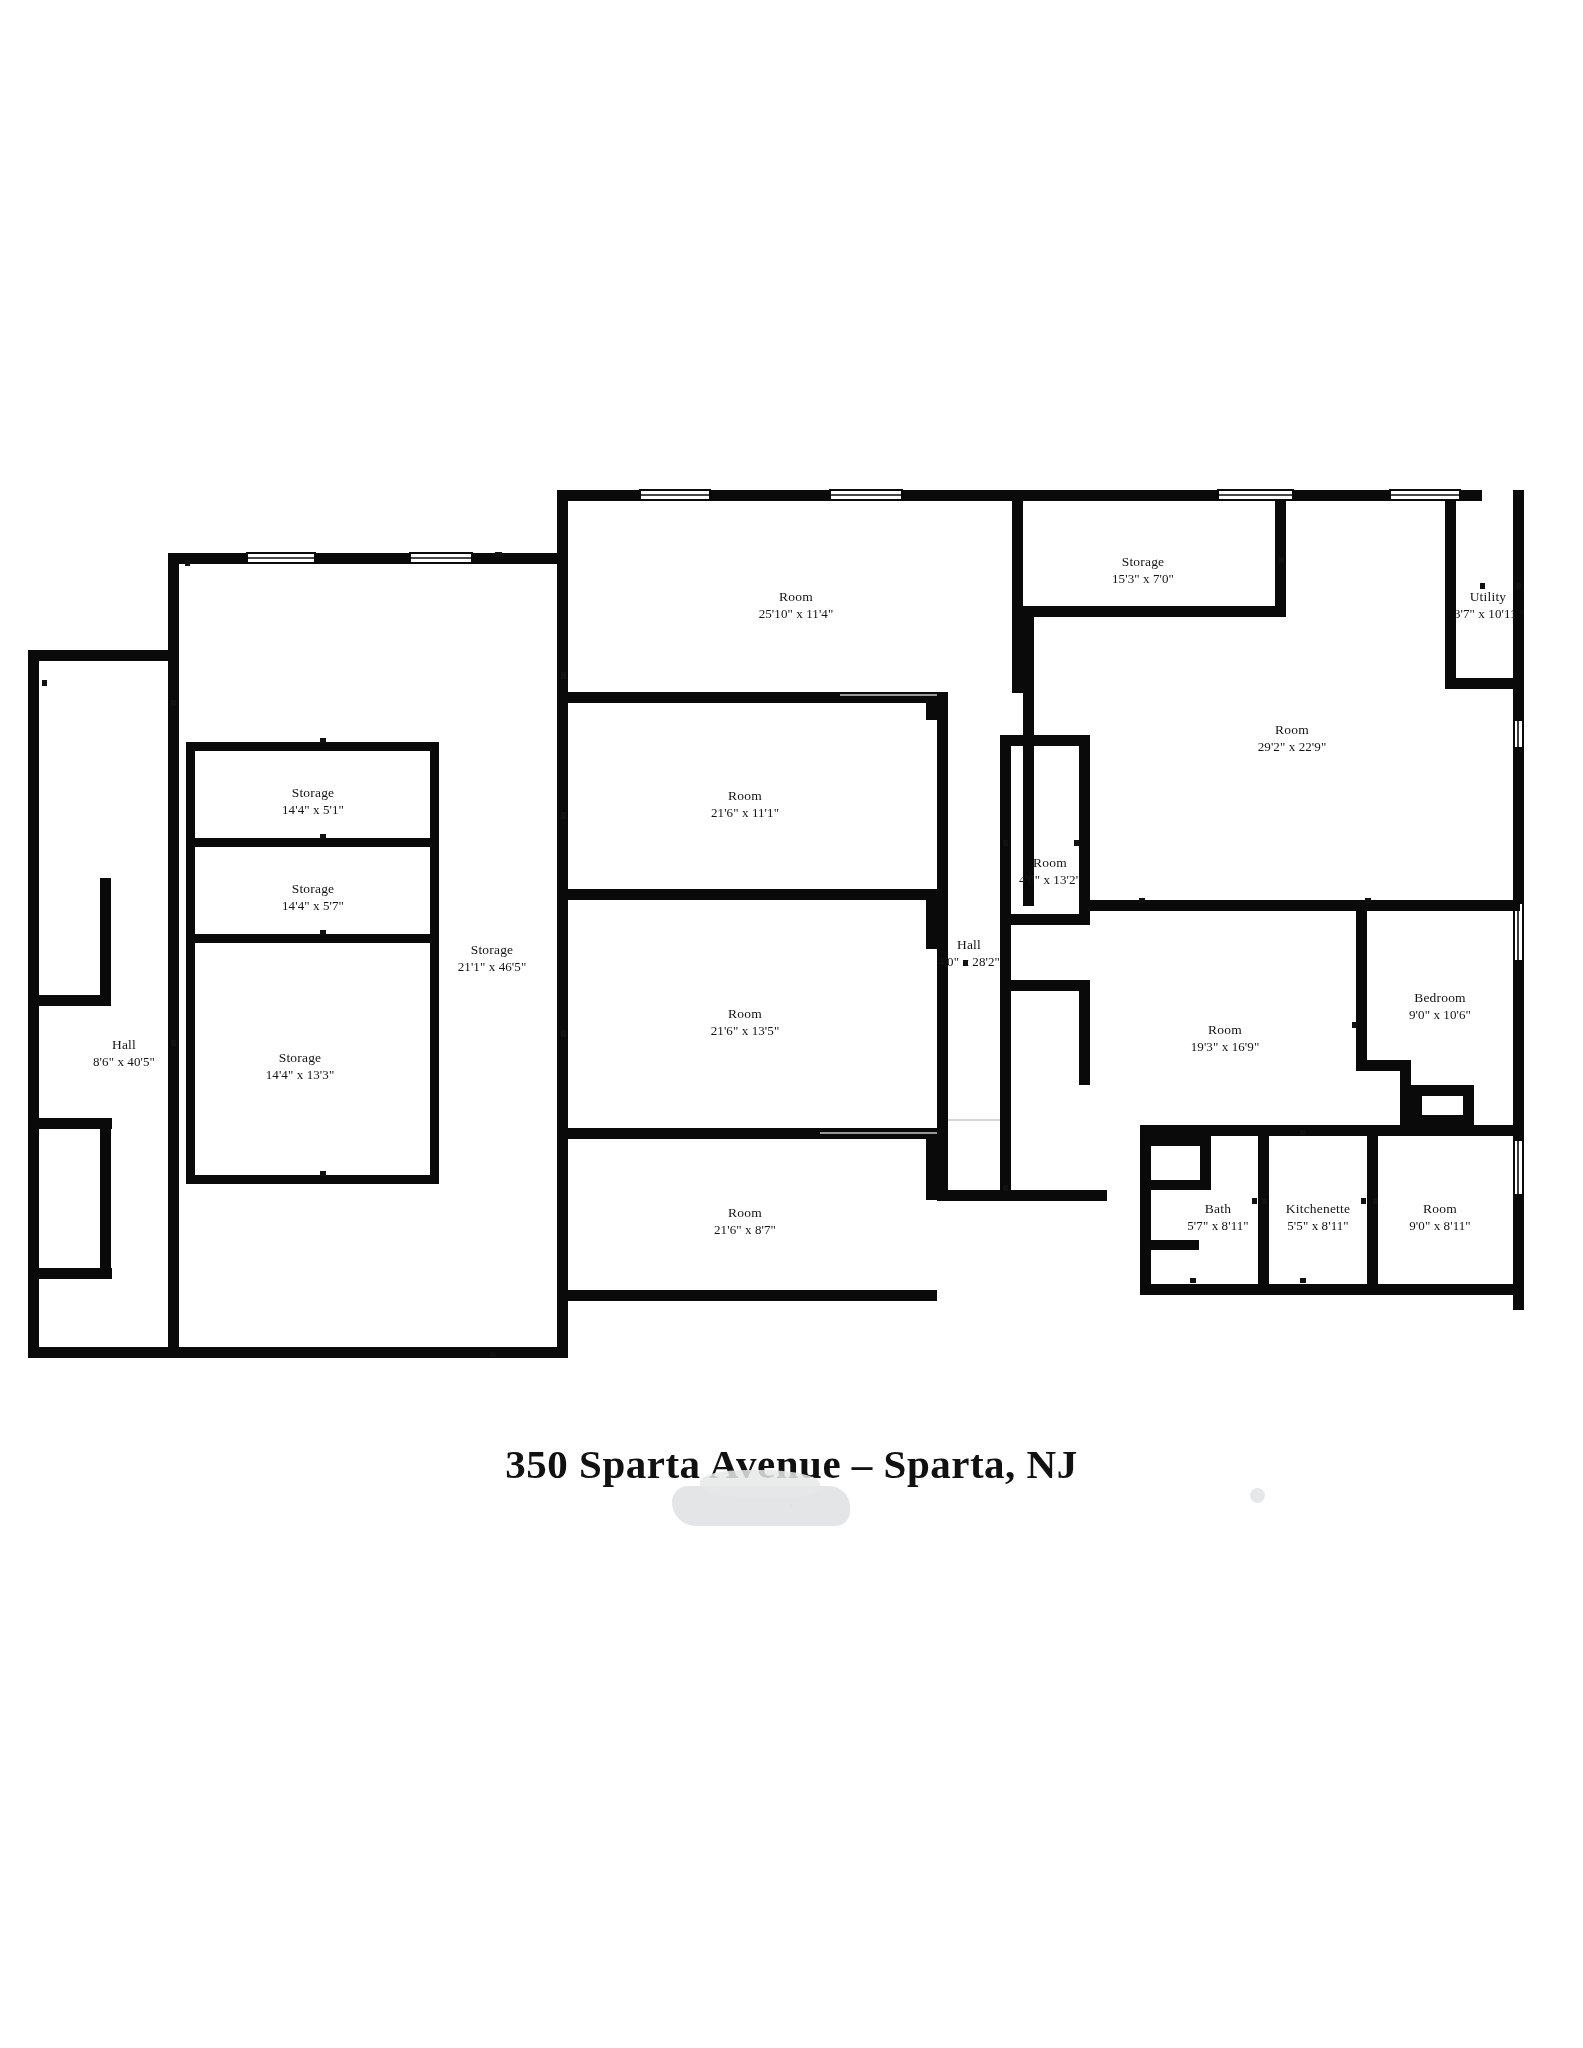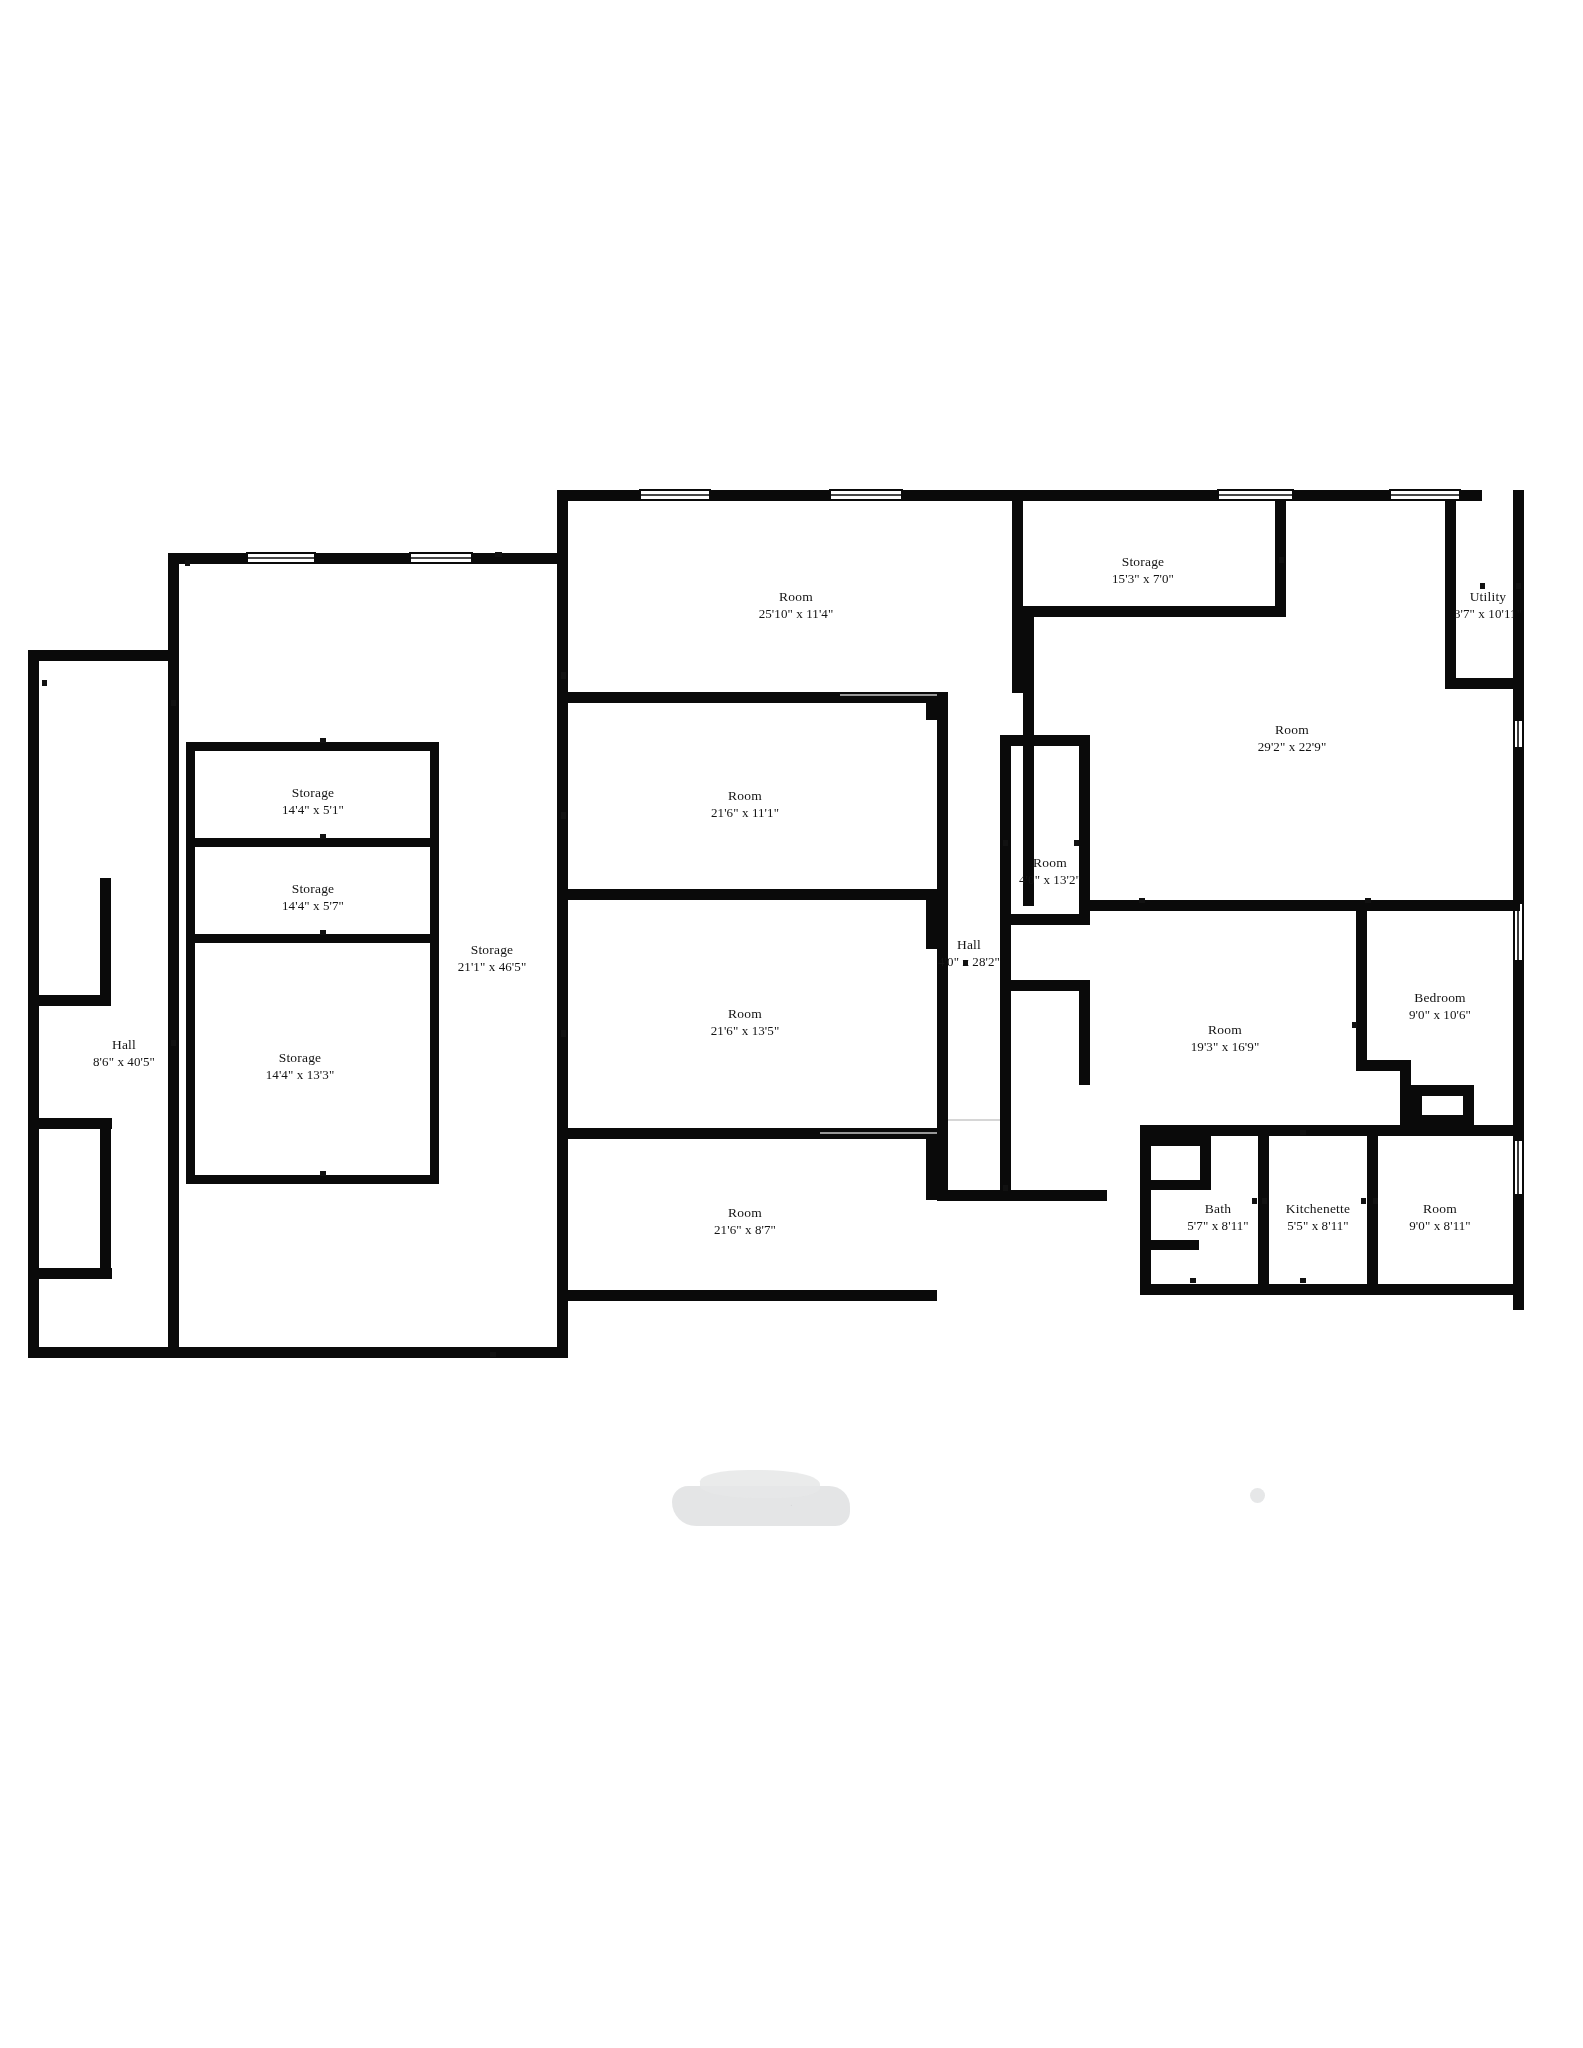--- a/index.html
+++ b/index.html
@@ -378,19 +378,20 @@
           <text class="label-dim" x="1318" y="1230">5'5" x 8'11"</text>
         </g>
         <g>
           <text class="label-name" x="1440" y="1213">Room</text>
           <text class="label-dim" x="1440" y="1230">9'0" x 8'11"</text>
         </g>
       </g>
 
   </svg>
 
+  <div id="plan-title">350 Sparta Avenue – Sparta, NJ</div>
 
   <div id="watermark-smudge"></div>
   <div id="watermark-smudge2"></div>
   <div id="watermark-dot"></div>
   <div id="watermark-text">.</div>
 
 </div>
 
 </body></html>

